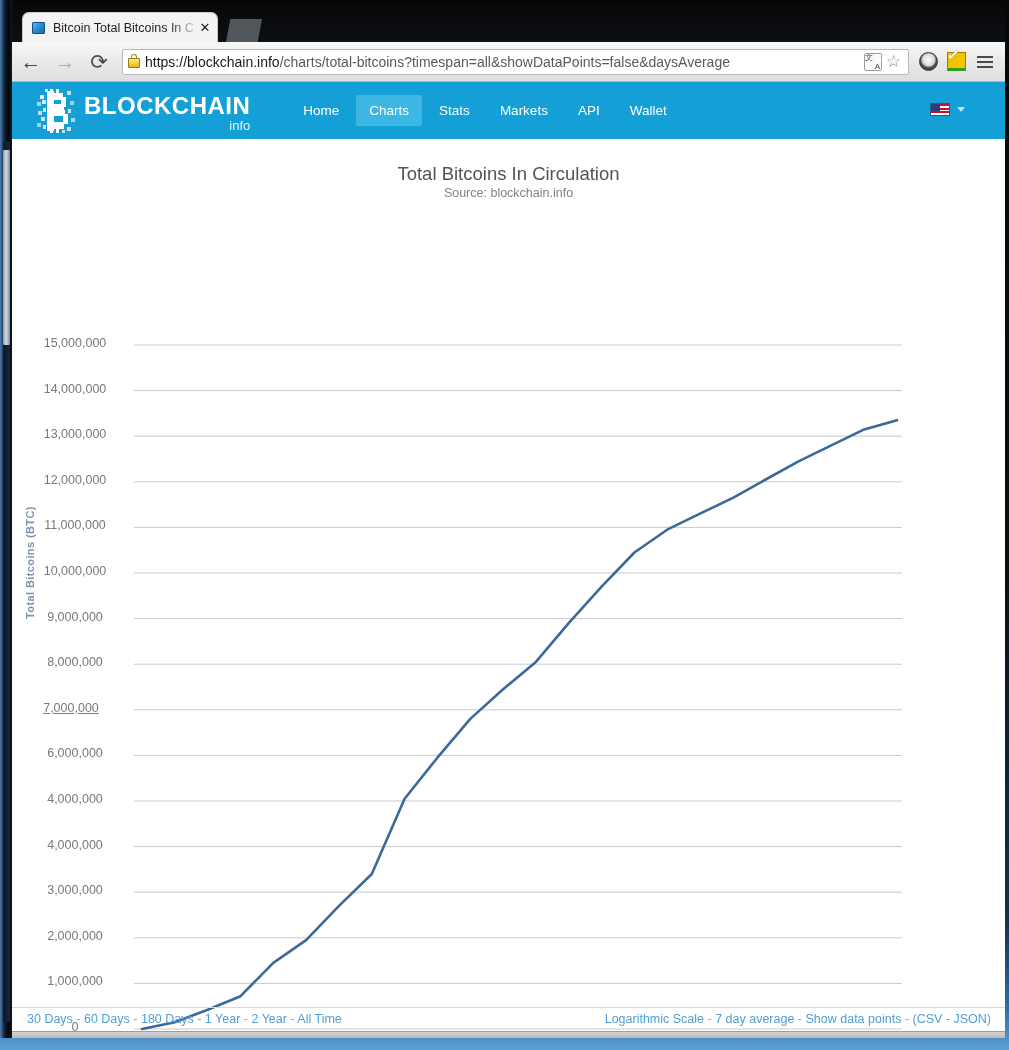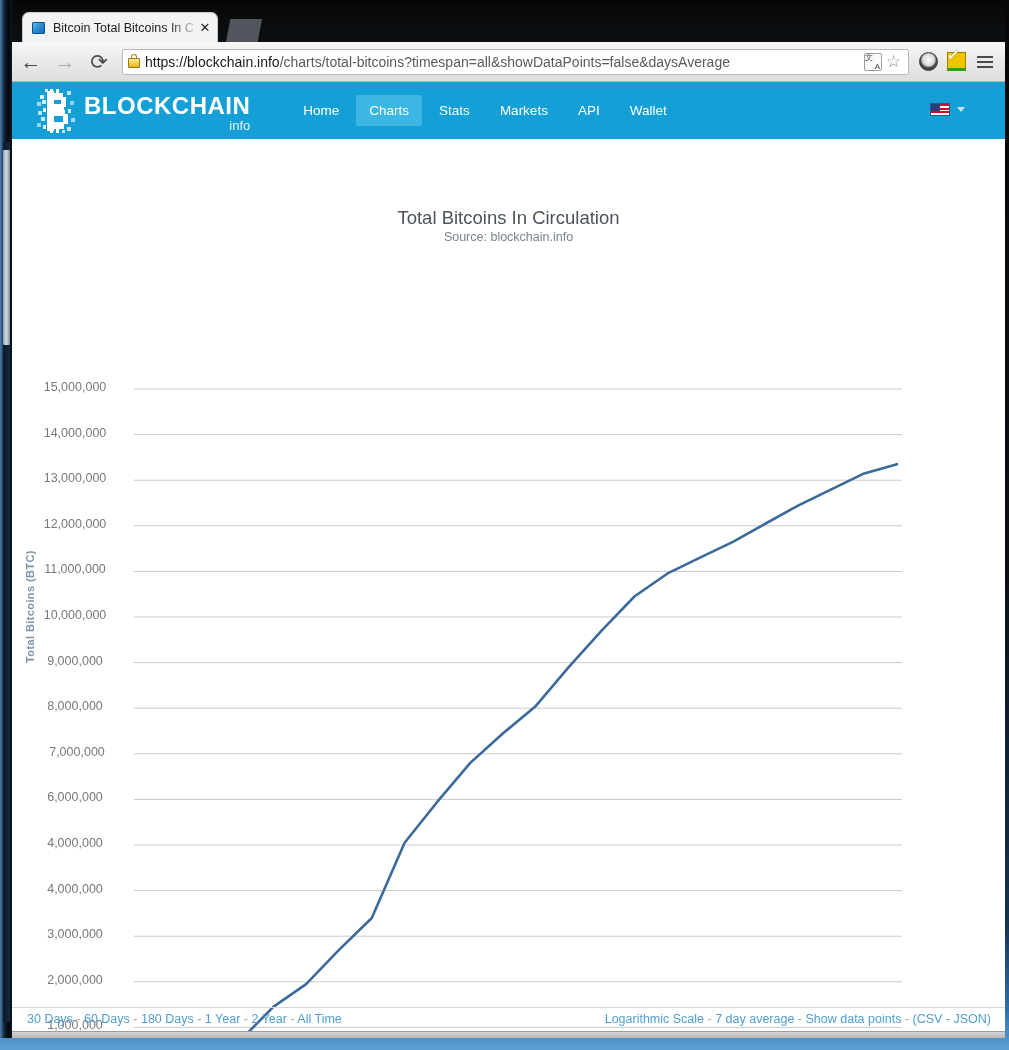--- a/index.html
+++ b/index.html
@@ -208,21 +208,21 @@
   #flag-icon i {
     position: absolute; left: 0; top: 0; width: 9px; height: 7px;
     background: #2b3d7a;
   }
   #lang-caret {
     width: 0; height: 0; border-left: 4px solid transparent;
     border-right: 4px solid transparent; border-top: 5px solid #bfe5f5;
   }
 
   
-  #chart-block { position: absolute; left: 0; top: 57px; width: 993px; height: 631px; margin-top: 44px; }
+  #chart-block { position: absolute; left: 0; top: 57px; width: 993px; height: 631px; }
   #chart-title {
     position: absolute; left: 0; top: 24px; width: 993px; text-align: center;
     font-size: 18.5px; color: #4d545c; font-weight: normal;
   }
   #chart-subtitle {
     position: absolute; left: 0; top: 47px; width: 993px; text-align: center;
     font-size: 12.5px; color: #7b848d;
   }
   #ylabel {
     position: absolute; left: 12px; top: 480px;
@@ -391,21 +391,21 @@
               <polyline points="130.0,890.0 162.8,883.2 195.7,870.8 228.5,857.2 261.3,823.9 294.1,801.1 327.0,766.9 359.8,735.0 392.6,659.7 425.4,618.7 458.3,579.9 491.1,550.3 523.9,522.9 556.7,484.2 589.6,447.7 622.4,413.5 655.2,390.7 688.0,374.7 720.9,358.8 753.7,340.5 786.5,322.3 819.3,306.3 852.2,290.4 885.0,281.2" fill="none" stroke="#3b6a9a" stroke-width="2.6" stroke-linejoin="round" stroke-linecap="round"></polyline>
             </svg>
             <div class="ytick" style="left: 18px; top: 197px;">15,000,000</div>
             <div class="ytick" style="left: 18px; top: 242.6px;">14,000,000</div>
             <div class="ytick" style="left: 18px; top: 288.2px;">13,000,000</div>
             <div class="ytick" style="left: 18px; top: 333.8px;">12,000,000</div>
             <div class="ytick" style="left: 18px; top: 379.4px;">11,000,000</div>
             <div class="ytick" style="left: 18px; top: 425px;">10,000,000</div>
             <div class="ytick" style="left: 18px; top: 470.6px;">9,000,000</div>
             <div class="ytick" style="left: 18px; top: 516.2px;">8,000,000</div>
-            <div class="ytick" style="left: 20px; top: 561.8px;">7,000,000</div>
+            <div class="ytick" style="left: 14px; top: 561.8px; text-decoration: underline;">7,000,000</div>
             <div class="ytick" style="left: 18px; top: 607.4px;">6,000,000</div>
             <div class="ytick" style="left: 18px; top: 653px;">4,000,000</div>
             <div class="ytick" style="left: 18px; top: 698.6px;">4,000,000</div>
             <div class="ytick" style="left: 18px; top: 744.2px;">3,000,000</div>
             <div class="ytick" style="left: 18px; top: 789.8px;">2,000,000</div>
             <div class="ytick" style="left: 18px; top: 835.4px;">1,000,000</div>
             <div class="ytick" style="left: 18px; top: 881px;">0</div>
           </div>
       </div>
 

